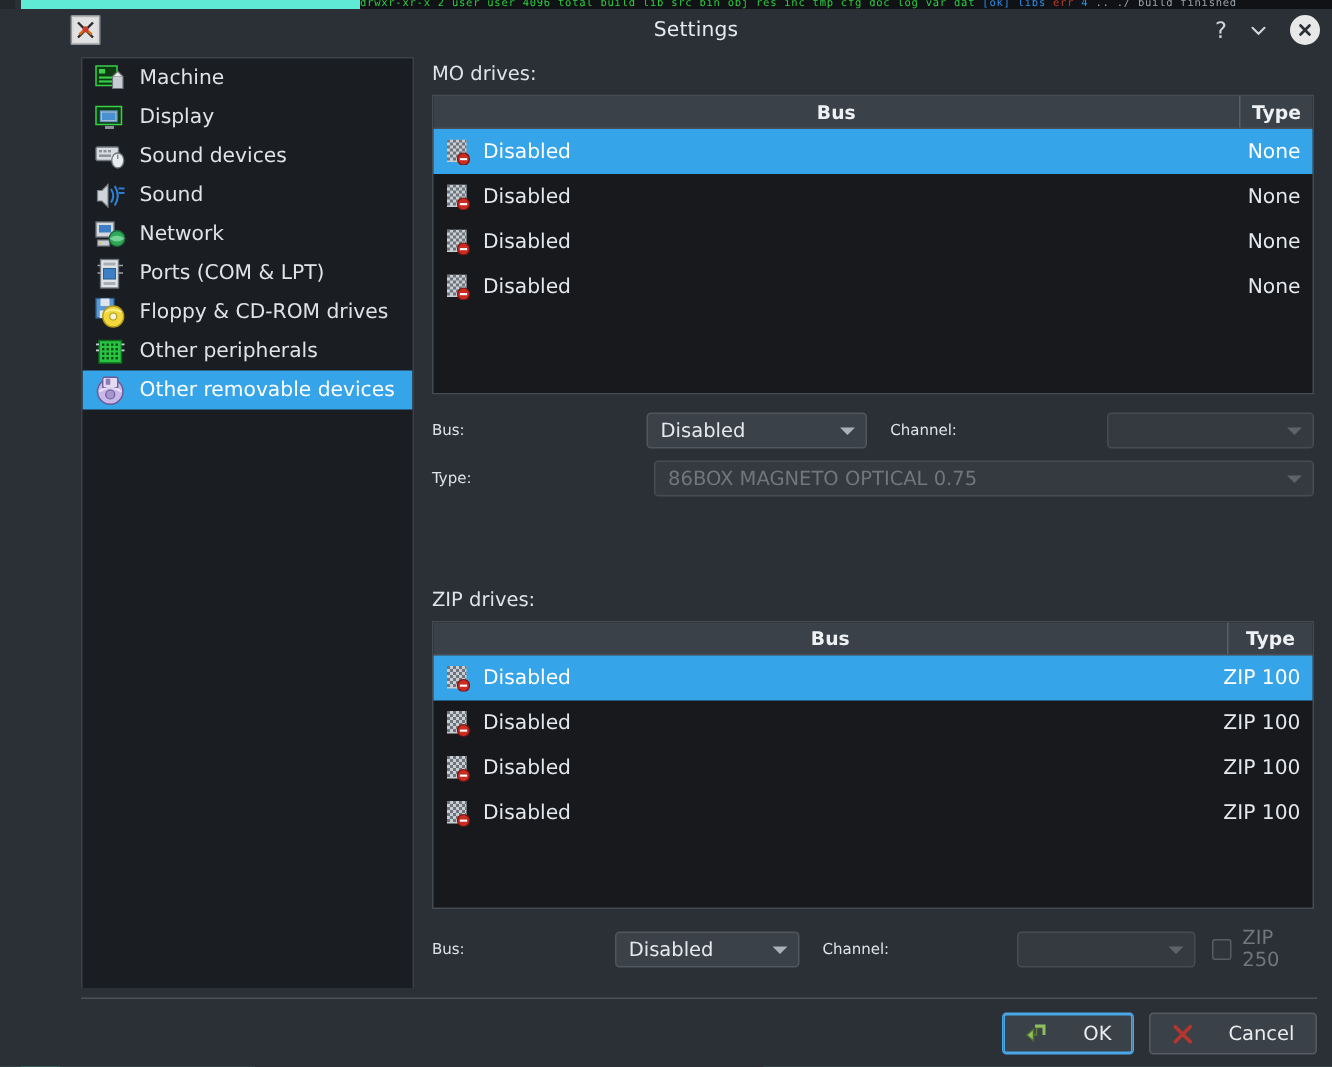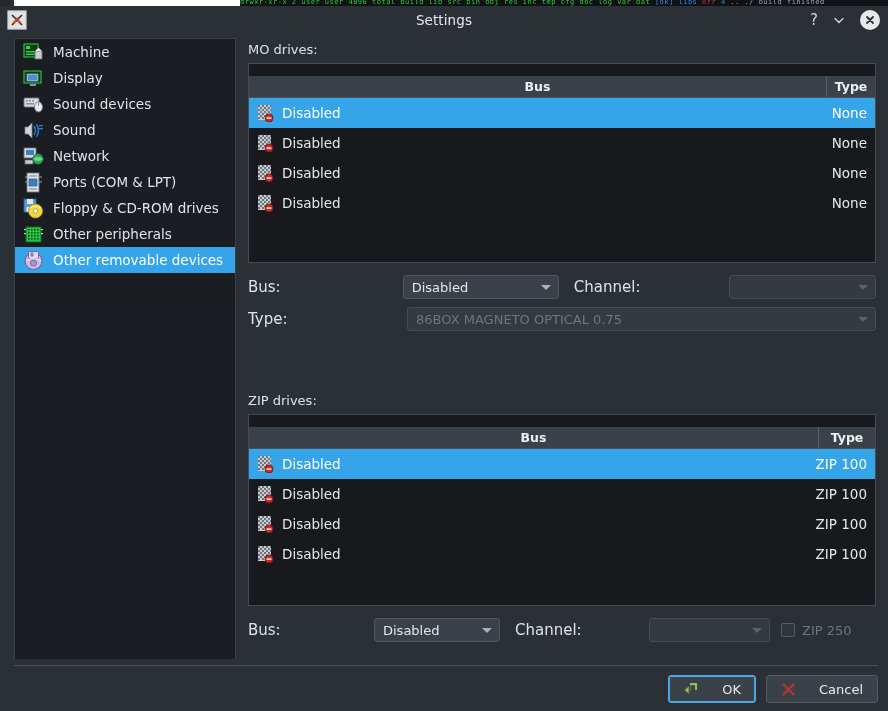--- a/index.html
+++ b/index.html
@@ -9,21 +9,21 @@
     width: 888px; height: 711px;
     overflow: hidden;
     background: #1b1f23;
     font-family: "DejaVu Sans", "Liberation Sans", sans-serif;
     -webkit-font-smoothing: antialiased;
   }
 
   
   #desktop {
     position: absolute; inset: 0;
-    background: #ffffff;
+    background: #5eead4;
   }
   #term-strip {
     position: absolute; left: 240px; top: 0; width: 648px; height: 6px;
     background: #101215;
     overflow: hidden;
   }
   #term-strip .tl {
     position: absolute; top: 0px; left: 0; white-space: nowrap;
     font-family: "DejaVu Sans Mono", "Liberation Mono", monospace;
     font-size: 7px; line-height: 6px; letter-spacing: .5px;
@@ -51,21 +51,21 @@
   #bg-line {
     position: absolute; left: 14px; top: 702px; width: 100px; height: 2px;
     background: #3a4047;
   }
 
   
   #window {
     position: absolute; left: 0; top: 6px;
     width: 888px; height: 705px;
     background: #2b3036;
-    display: flex; flex-direction: column;
+    display: flex; flex-direction: column; padding-left: 40px;
   }
 
   
   #titlebar {
     position: relative;
     height: 28px; flex: 0 0 28px;
     background: #2b3036;
     display: flex; align-items: center;
   }
   #win-icon {
@@ -131,42 +131,42 @@
   }
   .drive-table {
     border: 1px solid #454b52;
     background: #17191c;
     width: 100%;
   }
   .dt-head {
     display: flex; height: 22px; align-items: stretch;
     background: #3b4148;
     border-bottom: 1px solid #4a5057;
-    color: #eef1f4; font-size: 12.5px; font-weight: bold; margin-top: 12px;
+    color: #eef1f4; font-size: 12.5px; font-weight: bold;
   }
   .dt-head .th {
     display: flex; align-items: center; justify-content: center;
   }
   .dt-head .th.bus { flex: 1 1 auto; border-right: 1px solid #585f66; }
   .dt-head .th.type { flex: 0 0 48px; }
   .dt-row {
     display: flex; align-items: center; height: 30px;
     color: #e4e8ec; font-size: 13.5px; cursor: default;
   }
   .dt-row.selected { background: #35a4e8; color: #ffffff; }
   .dt-row .c-bus {
     flex: 1 1 auto; display: flex; align-items: center; gap: 8px; padding-left: 8px;
   }
   .dt-row .c-type { flex: 0 0 54px; text-align: right; padding-right: 8px; }
   .dt-row .c-type.wide { flex: 0 0 62px; }
   .row-ico { width: 17px; height: 17px; flex: 0 0 17px; display: block; }
 
   
   .frow { display: flex; align-items: center; margin-top: 10px; }
-  .flabel { font-size: 15px; color: #dfe3e7; }
+  .flabel { font-size: 10px; color: #dfe3e7; }
   .combo {
     position: relative; height: 24px;
     background: #3b4148;
     border: 1px solid #4f565d;
     border-radius: 3px;
     display: flex; align-items: center;
     padding: 0 22px 0 8px;
     font-size: 13px; color: #e4e8ec;
     cursor: default;
     white-space: nowrap; overflow: hidden;

